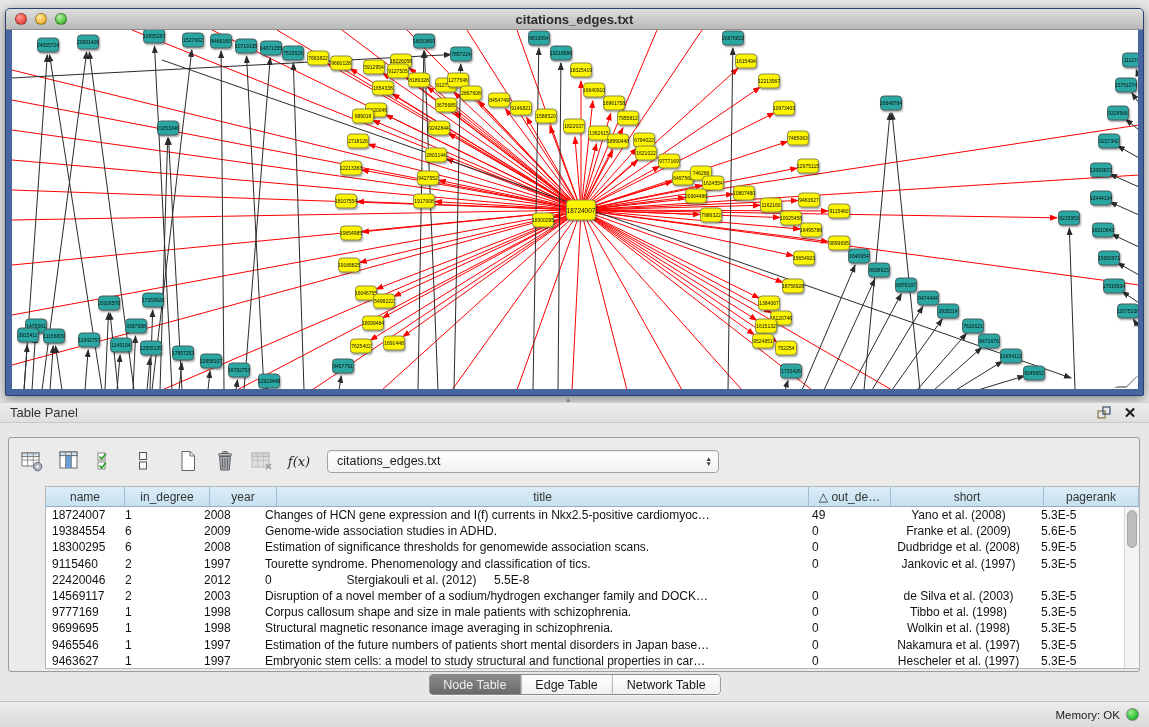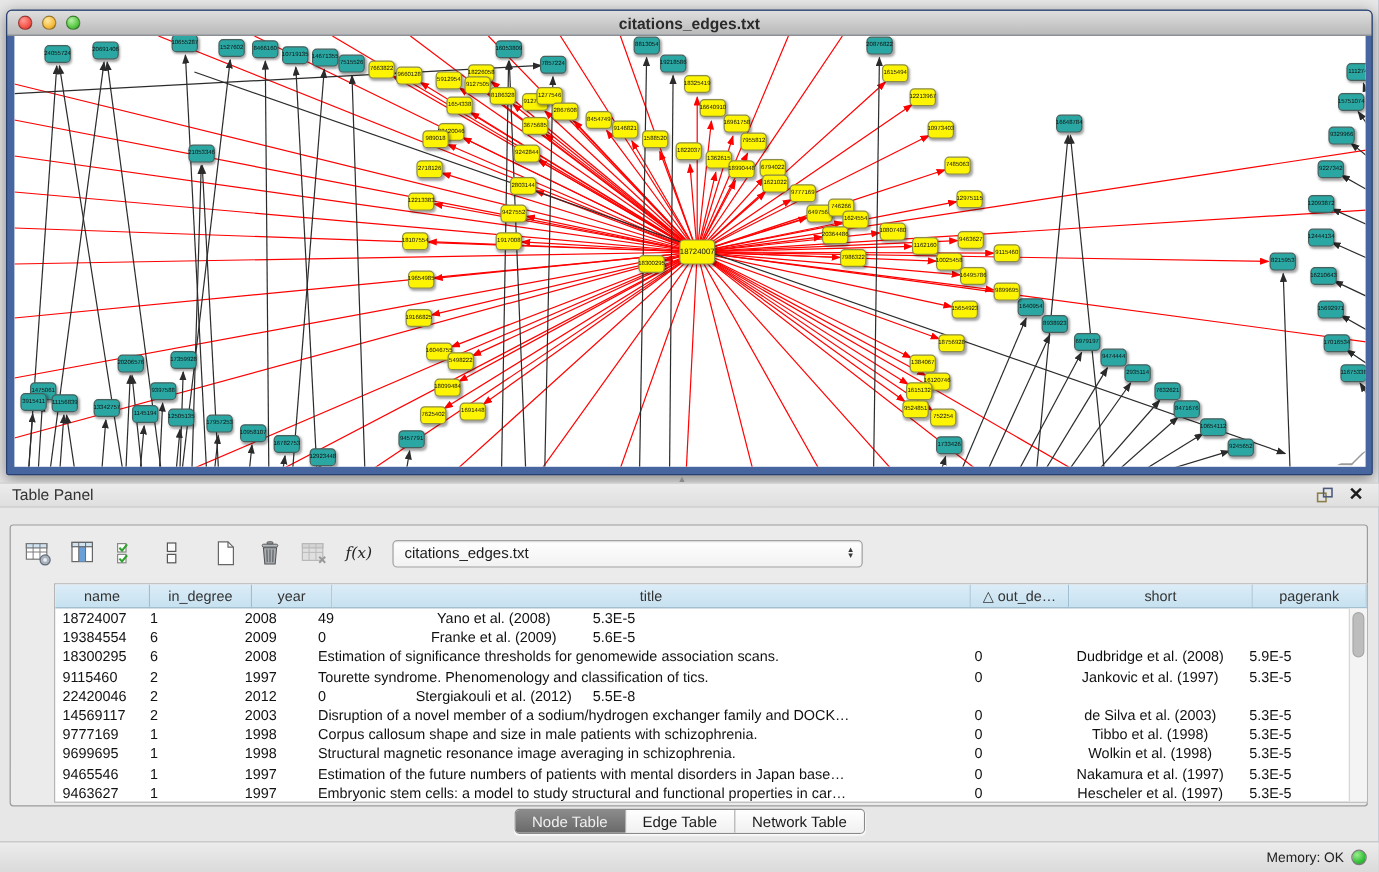--- a/index.html
+++ b/index.html
@@ -718,28 +718,30 @@
         <div class="th" style="width: 517px; flex: 1 1 0%;">title</div>
         <div class="th" style="width: 82px;">△ out_de…</div>
         <div class="th" style="width: 153px;">short</div>
         <div class="th" style="width: 95px;">pagerank</div>
       </div>
     <div class="tbody" id="tbody">
         <div class="trow">
           <div class="td" style="width: 73px;">18724007</div>
           <div class="td" style="width: 79px;">1</div>
           <div class="td" style="width: 61px;">2008</div>
+          <div class="td" style="width: 511px; flex: 1 1 0%;">Changes of HCN gene expression and I(f) currents in Nkx2.5-positive cardiomyoc…</div>
           <div class="td" style="width: 76px;">49</div>
           <div class="td center" style="width: 153px;">Yano et al. (2008)</div>
           <div class="td" style="width: 89px;">5.3E-5</div>
         </div>
         <div class="trow">
           <div class="td" style="width: 73px;">19384554</div>
           <div class="td" style="width: 79px;">6</div>
           <div class="td" style="width: 61px;">2009</div>
+          <div class="td" style="width: 511px; flex: 1 1 0%;">Genome-wide association studies in ADHD.</div>
           <div class="td" style="width: 76px;">0</div>
           <div class="td center" style="width: 153px;">Franke et al. (2009)</div>
           <div class="td" style="width: 89px;">5.6E-5</div>
         </div>
         <div class="trow">
           <div class="td" style="width: 73px;">18300295</div>
           <div class="td" style="width: 79px;">6</div>
           <div class="td" style="width: 61px;">2008</div>
           <div class="td" style="width: 511px; flex: 1 1 0%;">Estimation of significance thresholds for genomewide association scans.</div>
           <div class="td" style="width: 76px;">0</div>
@@ -787,21 +789,21 @@
           <div class="td" style="width: 61px;">1998</div>
           <div class="td" style="width: 511px; flex: 1 1 0%;">Structural magnetic resonance image averaging in schizophrenia.</div>
           <div class="td" style="width: 76px;">0</div>
           <div class="td center" style="width: 153px;">Wolkin et al. (1998)</div>
           <div class="td" style="width: 89px;">5.3E-5</div>
         </div>
         <div class="trow">
           <div class="td" style="width: 73px;">9465546</div>
           <div class="td" style="width: 79px;">1</div>
           <div class="td" style="width: 61px;">1997</div>
-          <div class="td" style="width: 511px; flex: 1 1 0%;">Estimation of the future numbers of patients with mental disorders in Japan base…</div>
+          <div class="td" style="width: 511px; flex: 1 1 0%;">Estimation of the future numbers of patients short mental disorders in Japan base…</div>
           <div class="td" style="width: 76px;">0</div>
           <div class="td center" style="width: 153px;">Nakamura et al. (1997)</div>
           <div class="td" style="width: 89px;">5.3E-5</div>
         </div>
         <div class="trow">
           <div class="td" style="width: 73px;">9463627</div>
           <div class="td" style="width: 79px;">1</div>
           <div class="td" style="width: 61px;">1997</div>
           <div class="td" style="width: 511px; flex: 1 1 0%;">Embryonic stem cells: a model to study structural and functional properties in car…</div>
           <div class="td" style="width: 76px;">0</div>

